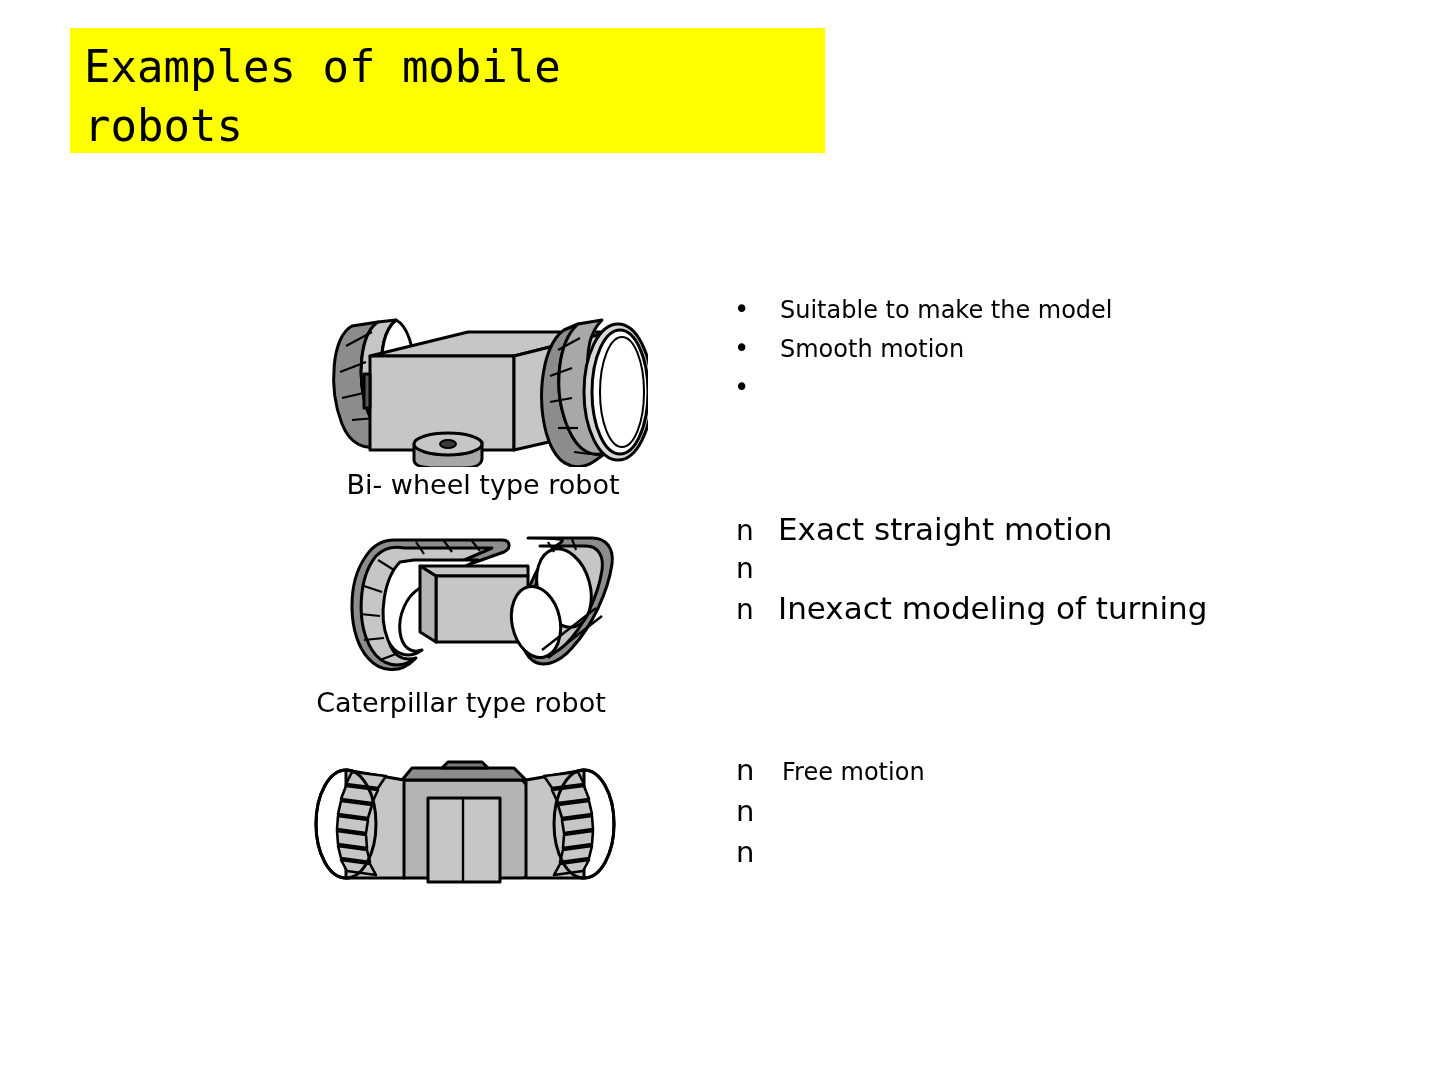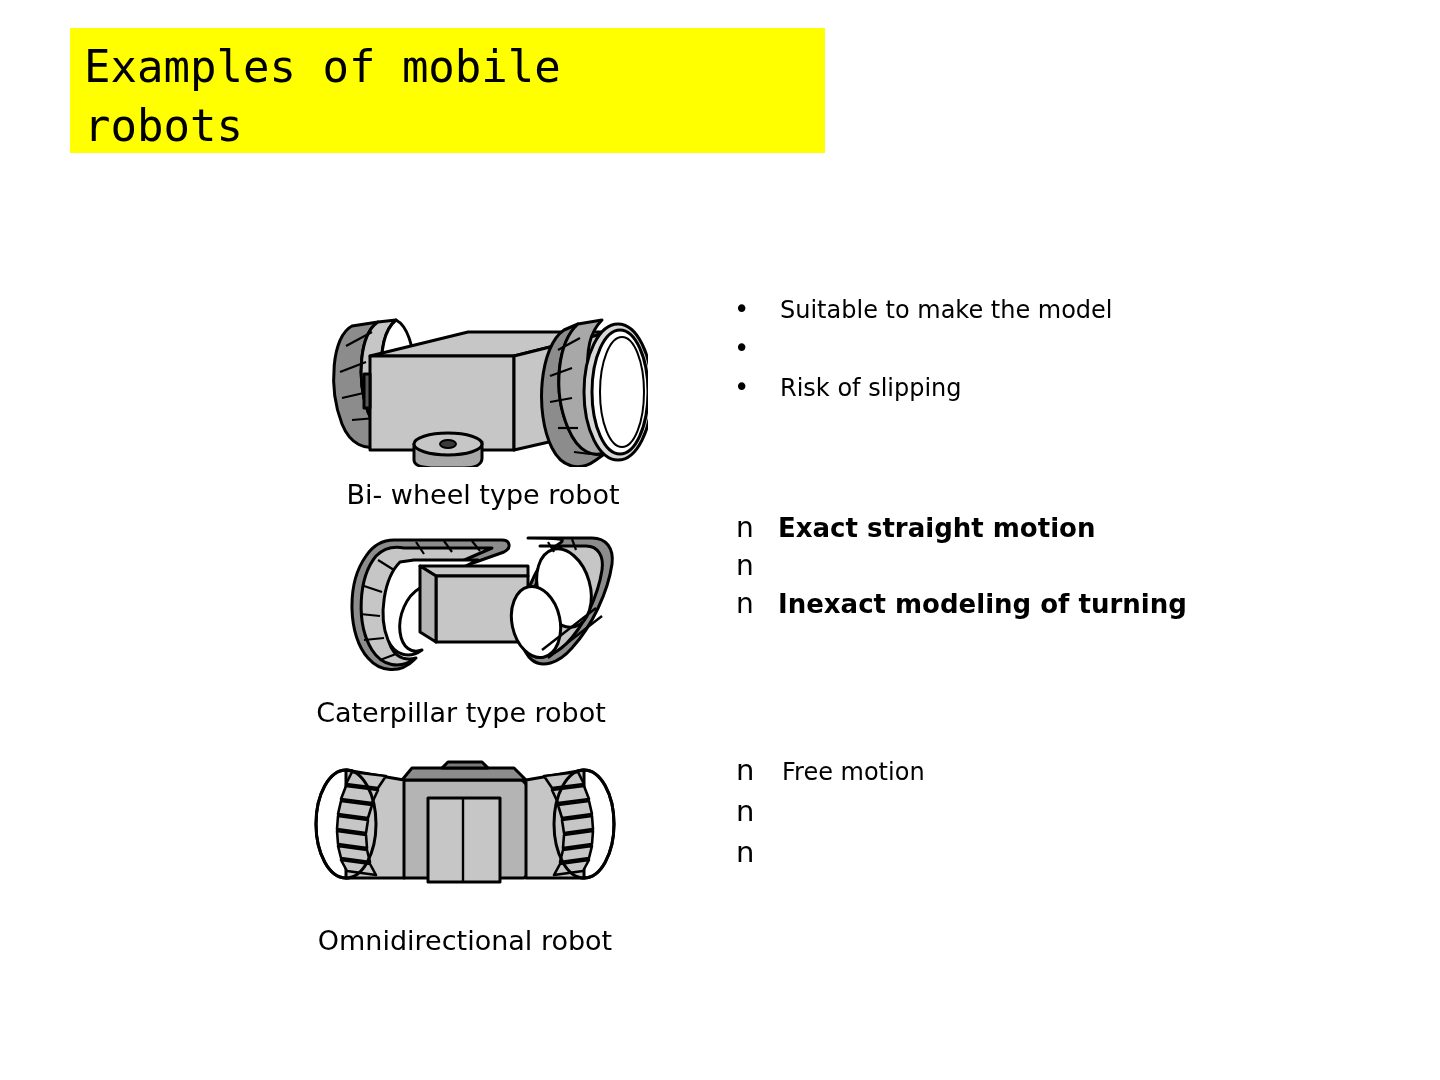--- a/index.html
+++ b/index.html
@@ -43,21 +43,21 @@
     position: absolute;
   }
   .fig svg { display: block; }
 
   .fig-caption {
     font-family: "DejaVu Sans", sans-serif;
     font-size: 27px;
     color: #000000;
     text-align: center;
     white-space: nowrap;
-    margin-top: 12px;
+    margin-top: 2px;
   }
 
   #fig-biwheel   { left: 318px; top: 292px; width: 330px; }
   #fig-caterpillar { left: 296px; top: 530px; width: 330px; }
   #fig-omni      { left: 300px; top: 758px; width: 330px; }
 
   
   .bullet-group {
     position: absolute;
     list-style: none;
@@ -93,21 +93,21 @@
   #group-bullets-caterpillar {
     left: 736px;
     top: 514px;
   }
   #group-bullets-caterpillar li { margin-bottom: 10px; }
   #group-bullets-caterpillar .bullet-mark {
     width: 42px;
     font-size: 28px;
     line-height: 1;
   }
-  #group-bullets-caterpillar .bullet-label { font-size: 26px; line-height: 1; font-weight: bold; }
+  #group-bullets-caterpillar .bullet-label { font-size: 31px; line-height: 1; }
 
   
   #group-bullets-omni {
     left: 736px;
     top: 756px;
   }
   #group-bullets-omni li { margin-bottom: 12px; }
   #group-bullets-omni .bullet-mark {
     width: 46px;
     font-size: 29px;
@@ -280,34 +280,33 @@
           <path d="M289 43 L258 47 L262 60 L292 56 Z"></path>
           <path d="M292 58 L262 62 L264 75 L293 71 Z"></path>
           <path d="M293 73 L264 77 L263 90 L292 86 Z"></path>
           <path d="M292 88 L263 92 L260 104 L289 100 Z"></path>
           <path d="M289 102 L260 106 L254 117 L283 113 Z"></path>
         </g>
         <ellipse cx="284" cy="66" rx="30" ry="54" fill="none"></ellipse>
       </g>
     </g>
   </svg>
-  <div class="fig-caption">Omnidirectional robot</div>
 </div>
 
 <ul class="bullet-group" id="group-bullets-biwheel">
   <li>
     <span class="bullet-mark">•</span>
     <span class="bullet-label">Suitable to make the model</span>
   </li>
   <li>
     <span class="bullet-mark">•</span>
+    <span class="bullet-label">Smooth motion</span>
   </li>
   <li>
     <span class="bullet-mark">•</span>
-    <span class="bullet-label">Risk of slipping</span>
   </li>
 </ul>
 
 <ul class="bullet-group" id="group-bullets-caterpillar">
   <li>
     <span class="bullet-mark">n</span>
     <span class="bullet-label">Exact straight motion</span>
   </li>
   <li>
     <span class="bullet-mark">n</span>

